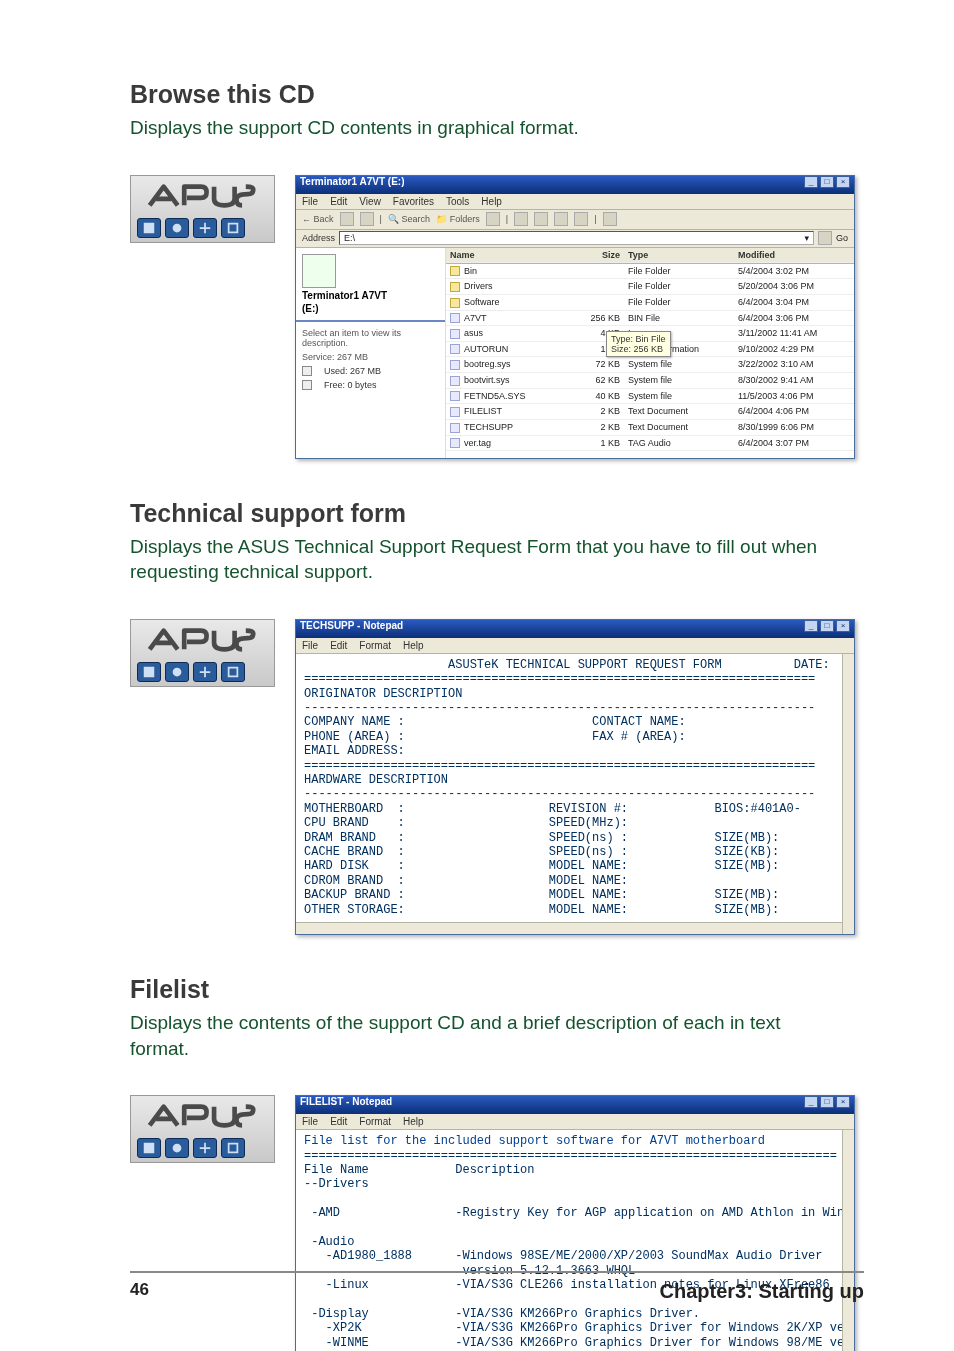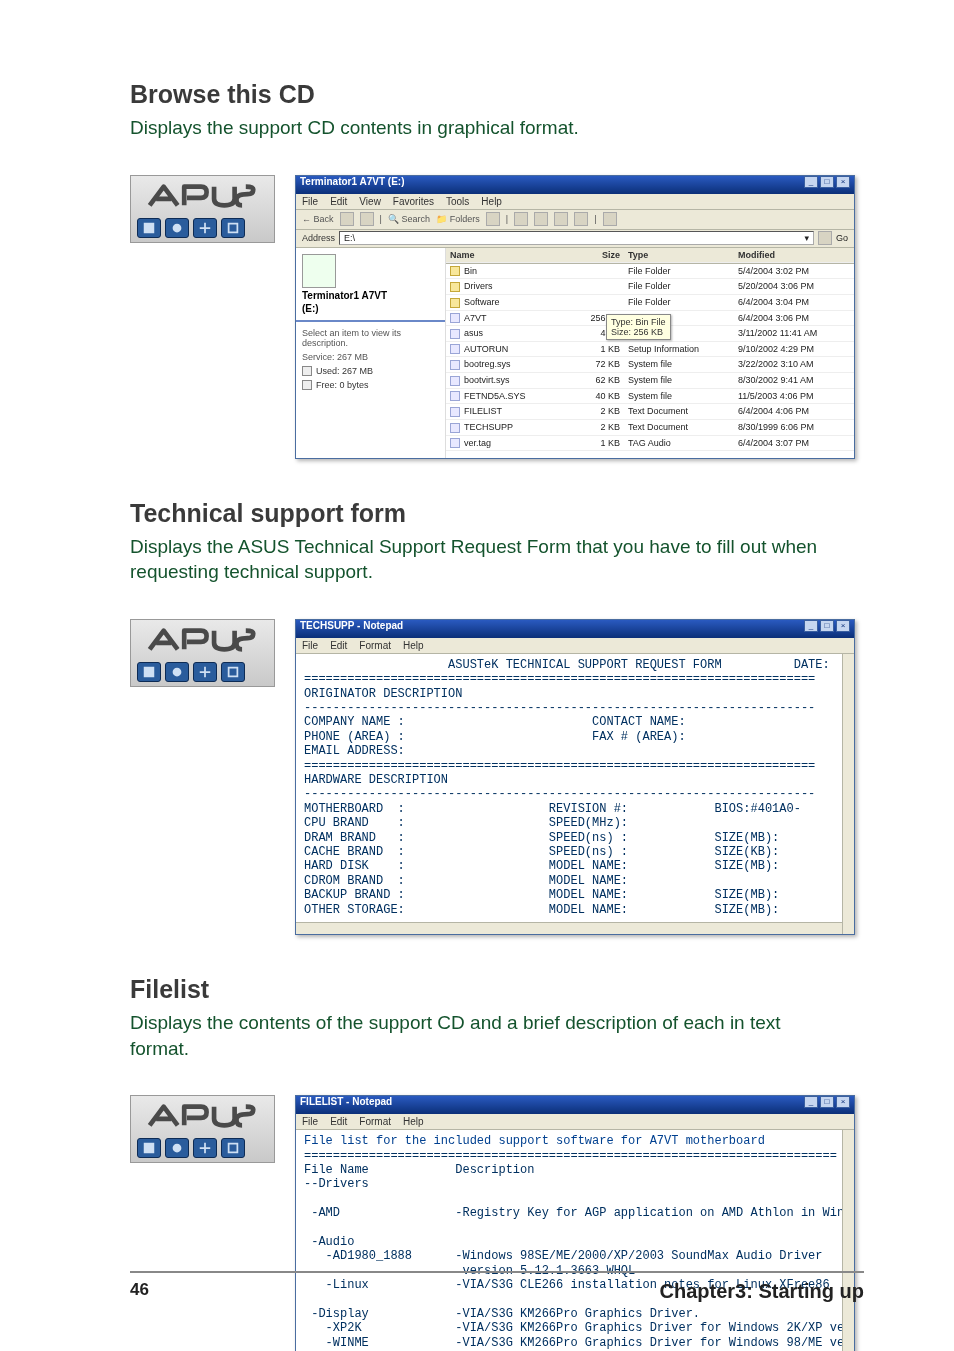--- a/index.html
+++ b/index.html
@@ -29,34 +29,34 @@
   .toolbar { height:20px; background:#ece9d8; border-bottom:1px solid #b5b5a5; display:flex; align-items:center; gap:6px; padding:0 6px; font-size:9px; color:#555; }
   .toolbar .ticon { width:14px; height:14px; background:#d8d4c3; border:1px solid #aaa; }
 
   
   .explorer-body { display:flex; height:210px; background:#fff; }
   .side { width:150px; background:#fff; border-right:1px solid #ddd; padding:6px; color:#333; }
   .side-icon { width:34px; height:34px; background:#efe; border:1px solid #999; display:block; margin-bottom:2px; }
   .side-title { font-weight:bold; font-size:10px; margin:2px 0 2px 0; color:#000; }
   .divider { height:2px; background:#6a88c8; margin:6px -6px; }
   .side small { color:#555; display:block; font-size:9px; margin-top:4px; }
-  .side .mini { display:flex; align-items:center; gap:4px; font-size:9px; margin-top:4px; }
+  .side .mini { display:flex; align-items:center; gap:12px; font-size:9px; margin-top:4px; }
   .mini-ico { width:10px;height:10px;border:1px solid #888;background:#eee; }
 
   .file-table { flex:1; overflow:auto; font-size:9px; }
   .ft-head, .ft-row { display:flex; }
   .ft-head div, .ft-row div { padding:2px 4px; border-bottom:1px solid #eee; white-space:nowrap; overflow:hidden; text-overflow:ellipsis;}
   .ft-head { background:#ece9d8; border-bottom:1px solid #b5b5a5; font-weight:bold; color:#333; position:sticky; top:0; }
   .c-name { flex:1.4; }
   .c-size { width:52px; text-align:right; }
   .c-type { width:110px; }
   .c-mod  { width:120px; }
   .ft-row .fi { display:inline-block; width:10px; height:10px; background:#f8e79b; border:1px solid #c5a83a; vertical-align:middle; margin-right:4px; }
   .ft-row .fi.file { background:#e8e8ff; border-color:#9aa5d6; }
-  .tooltip { position:absolute; left:310px; top:138px; background:#ffffe1; border:1px solid #888; padding:2px 4px; font-size:9px; color:#333; box-shadow:1px 1px 2px rgba(0,0,0,.3); z-index:5; }
+  .tooltip { position:absolute; left:310px; top:155px; background:#ffffe1; border:1px solid #888; padding:2px 4px; font-size:9px; color:#333; box-shadow:1px 1px 2px rgba(0,0,0,.3); z-index:5; }
   .addressbar { height:18px; background:#ece9d8; border-bottom:1px solid #b5b5a5; display:flex; align-items:center; gap:4px; padding:0 6px; font-size:9px; }
   .addressbar .addr-label { color:#333; }
   .addressbar .addr-field { flex:1; height:14px; background:#fff; border:1px inset #aaa; display:flex; align-items:center; padding:0 4px; justify-content:space-between; }
   .addressbar .go { width:14px; height:14px; background:#d8d4c3; border:1px solid #aaa; }
 
   
   .notepad-body { background:#fff; height:280px; overflow:hidden; padding:4px 8px; }
   .notepad-body pre { font-family: "Courier New", monospace; font-size:12px; color:#003060; line-height:1.2; white-space:pre; }
   .notepad-small .notepad-body { height:290px; }
   .scrollbar-r { position:absolute; right:0; top:34px; width:12px; bottom:0; background:#ece9d8; border-left:1px solid #b5b5a5; }

